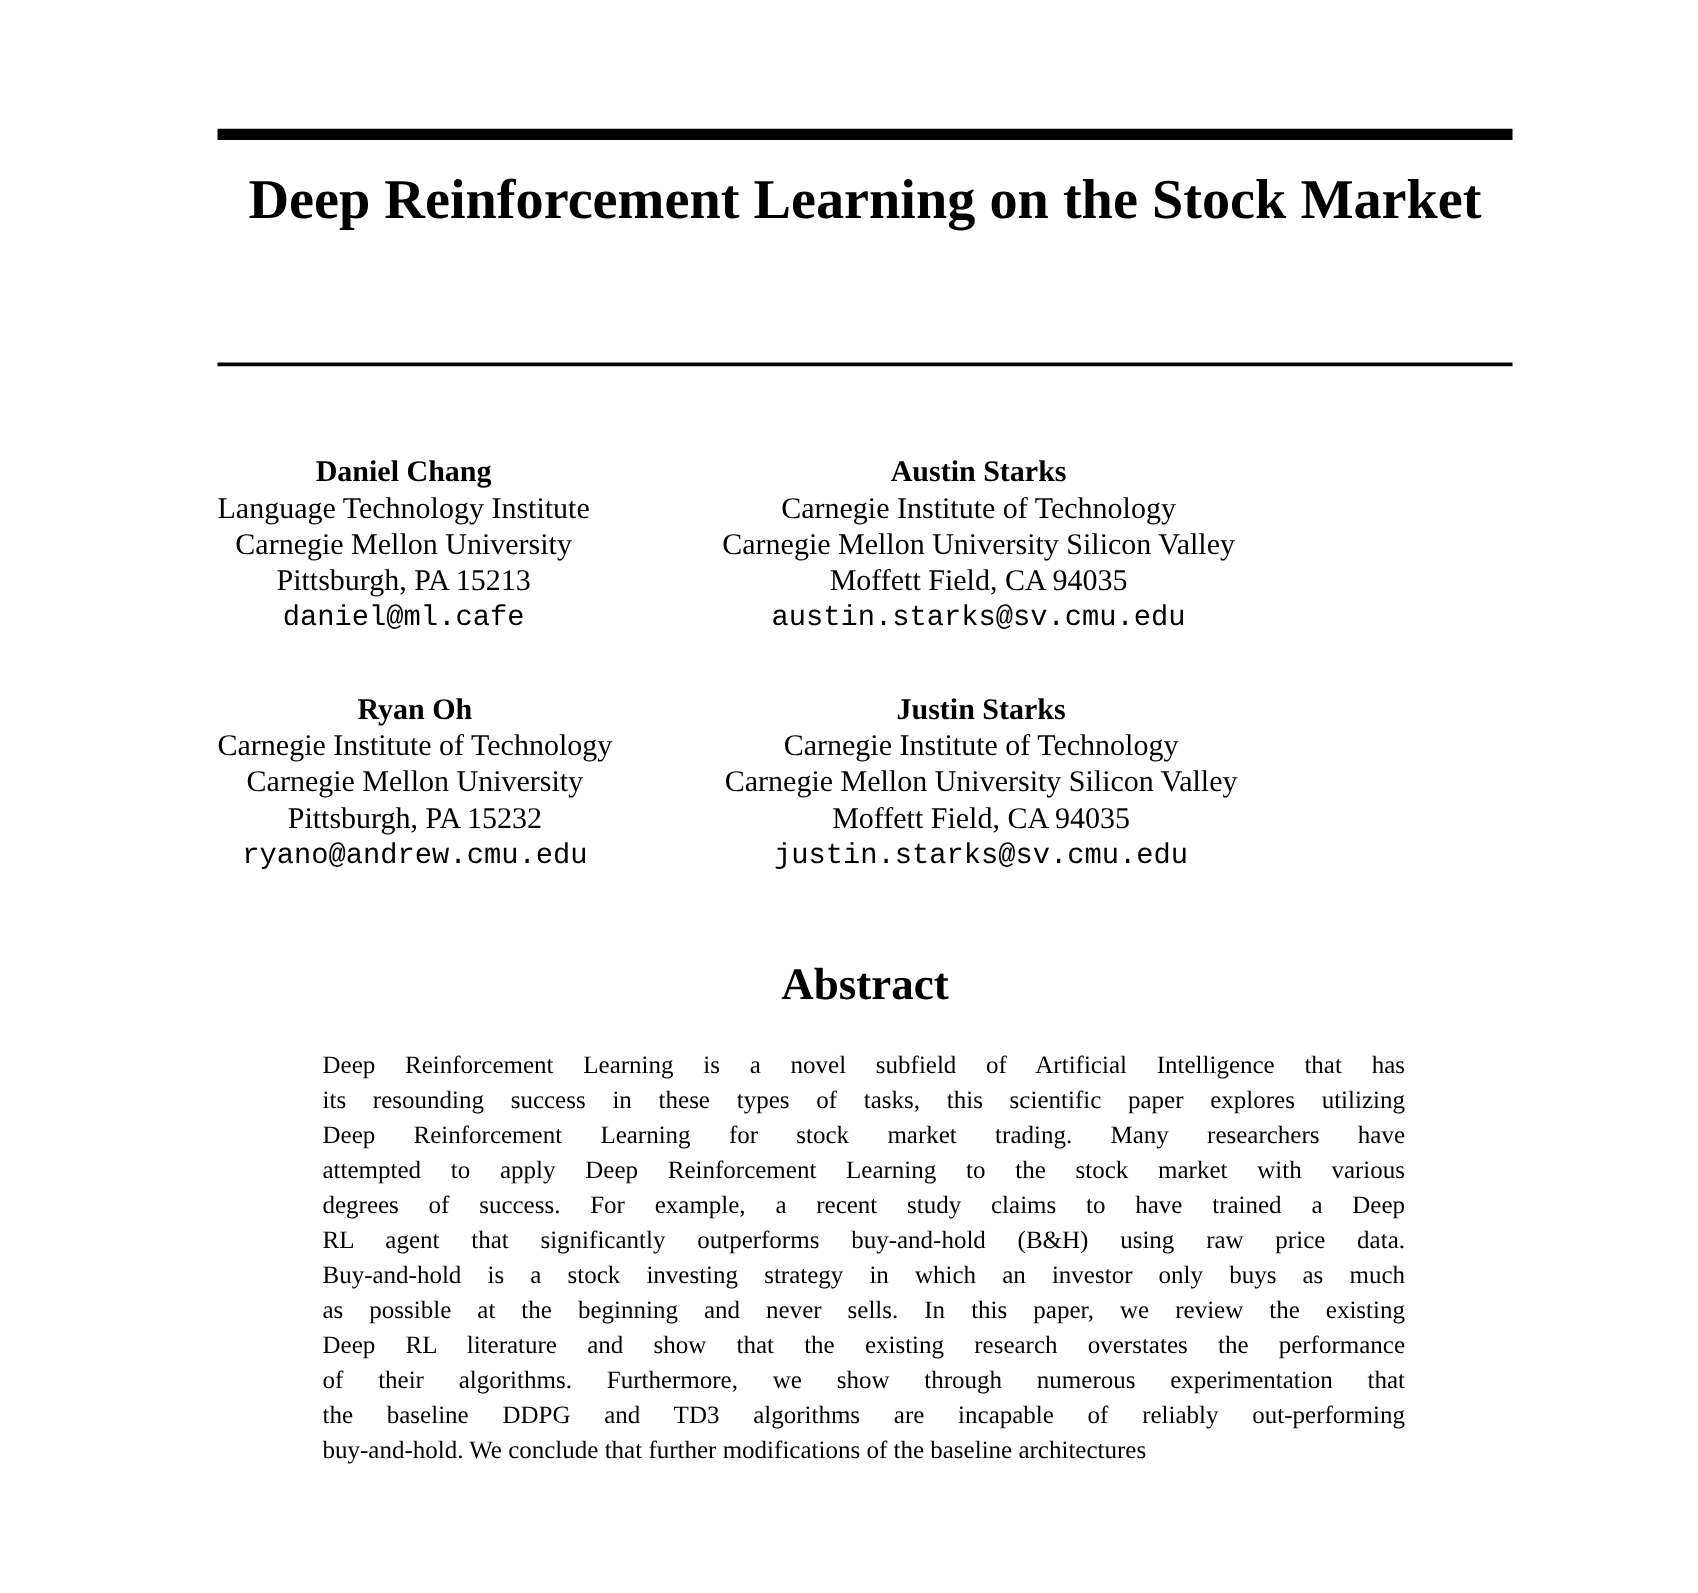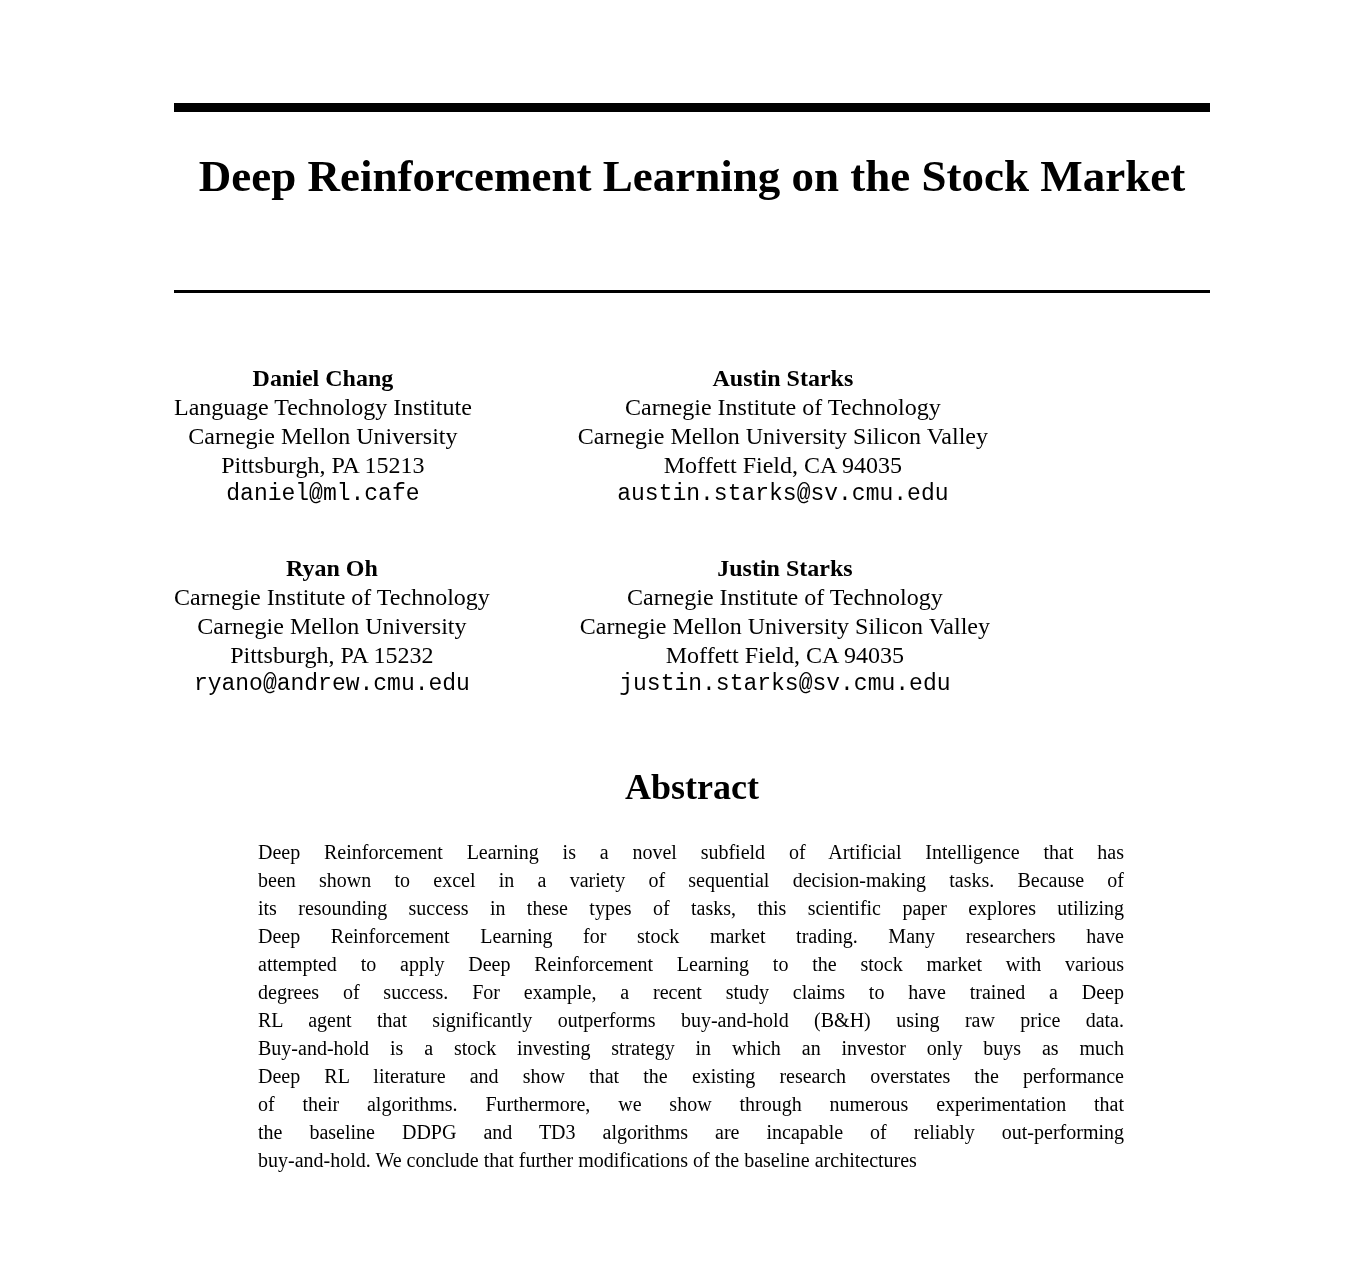--- a/index.html
+++ b/index.html
@@ -13,21 +13,21 @@
     overflow: hidden;
   }
   .topbar {
     position: absolute;
     left: 174px; top: 103px;
     width: 1036px; height: 9px;
     background: #000000;
   }
   .title {
     position: absolute;
-    left: 174px; top: 149px;
+    left: 174px; top: 132px;
     width: 1036px;
     text-align: center;
     font-weight: bold;
     font-size: 45px;
     line-height: 54px;
   }
   .thin-rule {
     position: absolute;
     left: 174px; top: 290px;
     width: 1036px; height: 3px;
@@ -119,26 +119,26 @@
       <div class="author-affil">Carnegie Mellon University Silicon Valley</div>
       <div class="author-affil">Moffett Field, CA 94035</div>
       <div class="author-email">justin.starks@sv.cmu.edu</div>
     </div>
   </div>
 
   <div class="abstract-heading">Abstract</div>
 
   <div class="abstract-body">
       <div class="abstract-line">Deep Reinforcement Learning is a novel subfield of Artificial Intelligence that has</div>
-      <div class="abstract-line">been shown to excel in a variety of sequential decision-making tasks. Because of</div>
       <div class="abstract-line">its resounding success in these types of tasks, this scientific paper explores utilizing</div>
       <div class="abstract-line">Deep Reinforcement Learning for stock market trading. Many researchers have</div>
       <div class="abstract-line">attempted to apply Deep Reinforcement Learning to the stock market with various</div>
       <div class="abstract-line">degrees of success. For example, a recent study claims to have trained a Deep</div>
       <div class="abstract-line">RL agent that significantly outperforms buy-and-hold (B&amp;H) using raw price data.</div>
       <div class="abstract-line">Buy-and-hold is a stock investing strategy in which an investor only buys as much</div>
+      <div class="abstract-line">as possible at the beginning and never sells. In this paper, we review the existing</div>
       <div class="abstract-line">Deep RL literature and show that the existing research overstates the performance</div>
       <div class="abstract-line">of their algorithms. Furthermore, we show through numerous experimentation that</div>
       <div class="abstract-line">the baseline DDPG and TD3 algorithms are incapable of reliably out-performing</div>
       <div class="abstract-line">buy-and-hold. We conclude that further modifications of the baseline architectures</div>
     </div>
 
 </div>
 
 </body></html>

